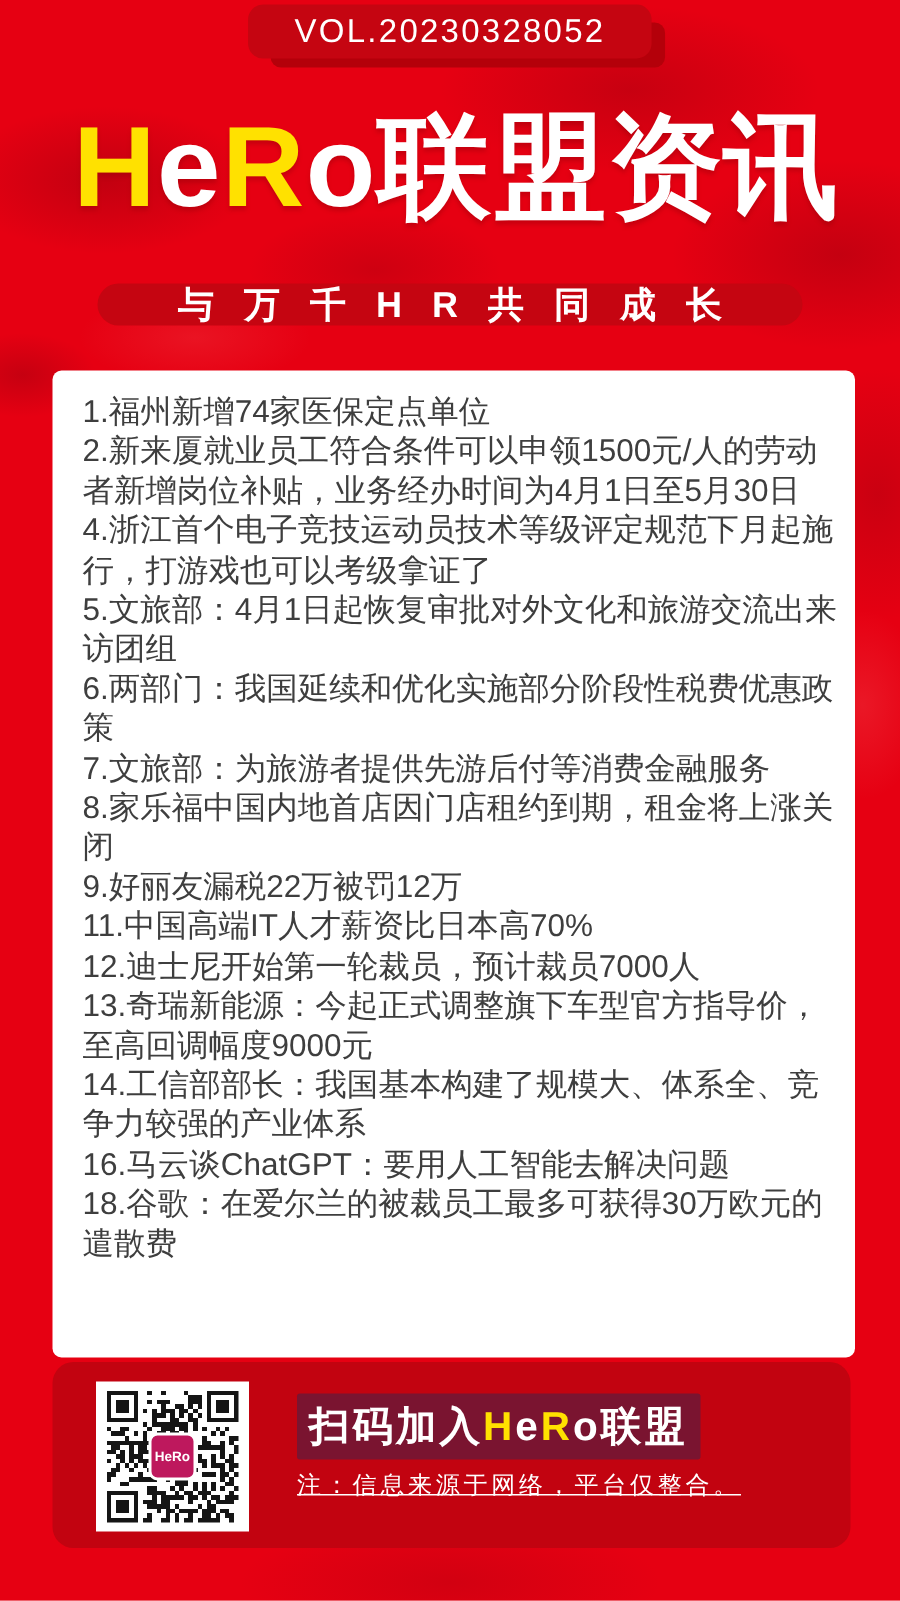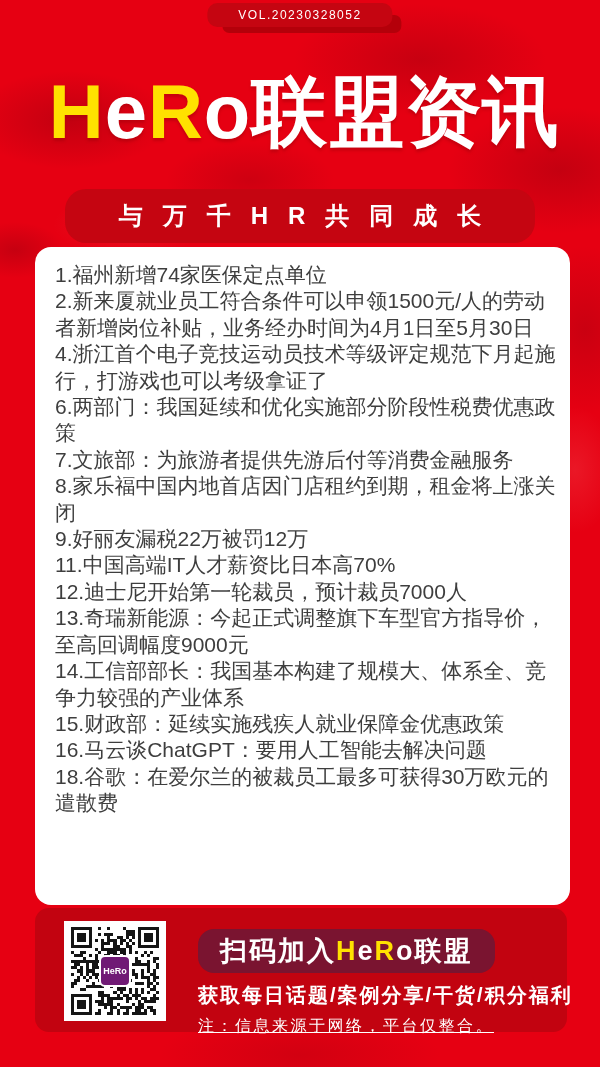--- a/index.html
+++ b/index.html
@@ -20,72 +20,72 @@
       radial-gradient(ellipse 90px 120px at 585px 330px, rgba(150,0,14,.35), transparent 70%),
       radial-gradient(ellipse 70px 40px at 15px 250px, rgba(150,0,14,.40), transparent 70%),
       radial-gradient(ellipse 110px 45px at 130px 225px, rgba(255,120,120,.16), transparent 70%),
       radial-gradient(ellipse 60px 90px at 575px 470px, rgba(255,130,130,.18), transparent 70%),
       radial-gradient(ellipse 200px 60px at 300px 1055px, rgba(150,0,14,.25), transparent 70%);
   }
   
   .badge{
     position:absolute;top:3px;left:50%;transform:translateX(-50%);
     background:#C50511;color:#fff;
-    font-size:12px;letter-spacing:1.5px;font-weight:500;
+    font-size:22px;letter-spacing:1.5px;font-weight:500;
     padding:5px 31px;border-radius:10px;
     box-shadow:12px 9px 0 -3px #B4000A;
     white-space:nowrap;
   }
   
   .title{
     position:absolute;top:64px;left:4px;width:100%;margin:0;
     text-align:center;font-size:76px;line-height:1.25;font-weight:800;
     color:#fff;letter-spacing:1px;
     text-shadow:0 3px 3px rgba(140,0,10,.35);
     white-space:nowrap;
   }
   .yellow{color:#FFE100;}
   
   .subtitle{
-    position:absolute;top:189px;left:65px;right:65px;height:54px;
+    position:absolute;top:189px;left:65px;right:65px;height:28px;
     background:#C50511;border-radius:21px;
     display:flex;align-items:center;justify-content:center;
     color:#fff;font-size:24px;font-weight:700;
     letter-spacing:20px;text-indent:20px;white-space:nowrap;
   }
   
   .news-card{
     position:absolute;top:247px;left:35px;width:535px;height:658px;
-    background:#fff;border-radius:16px;box-sizing:border-box;
+    background:#fff;border-radius:6px;box-sizing:border-box;
     padding:15px 12px 0 20px;
   }
   .news-card p{
     margin:0;color:#3E3E3E;font-size:21px;line-height:26.4px;
     word-break:break-all;
   }
   
   .footer-card{
     position:absolute;top:908px;left:35px;width:532px;height:124px;
     background:#C20310;border-radius:14px;
   }
   .qr-box{
     position:absolute;left:29px;top:13px;width:102px;height:100px;
     background:#fff;display:flex;align-items:center;justify-content:center;
   }
   .qr-box svg{width:88px;height:88px;display:block;}
   .qr-logo{
     position:absolute;left:50%;top:50%;transform:translate(-50%,-50%);
-    width:28px;height:28px;background:#701a75;border-radius:6px;
+    width:28px;height:28px;background:#be185d;border-radius:6px;
     border:2px solid #fff;display:flex;align-items:center;justify-content:center;
     color:#fff;font-size:9px;font-weight:800;letter-spacing:0;
   }
   .footer-right{position:absolute;left:163px;top:0;}
   .scan-pill{
     margin-top:21px;display:inline-flex;align-items:center;
-    background:#7A1430;border-radius:16px;height:44px;padding:0 22px;
+    background:#7A1430;border-radius:2px;height:44px;padding:0 8px;
     color:#fff;font-size:27px;font-weight:800;letter-spacing:2px;
     white-space:nowrap;
   }
   .benefits{
     margin-top:9px;color:#fff;font-size:20px;font-weight:700;
     letter-spacing:2px;white-space:nowrap;
   }
   .note{
     margin-top:7px;color:#fff;font-size:16px;font-weight:500;
     letter-spacing:2.5px;white-space:nowrap;text-decoration:underline;
@@ -104,29 +104,29 @@
   <h1 class="title"><span class="yellow">H</span><span>e</span><span class="yellow">R</span><span>o</span><span>联盟资讯</span></h1>
 
   <div class="subtitle">
     <span>与万千HR共同成长</span>
   </div>
 
   <main class="news-card">
     <p>1.福州新增74家医保定点单位</p>
     <p>2.新来厦就业员工符合条件可以申领1500元/人的劳动者新增岗位补贴，业务经办时间为4月1日至5月30日</p>
     <p>4.浙江首个电子竞技运动员技术等级评定规范下月起施行，打游戏也可以考级拿证了</p>
+    <p>5.文旅部：4月1日起恢复审批对外文化和旅游交流出来访团组</p>
     <p>6.两部门：我国延续和优化实施部分阶段性税费优惠政策</p>
     <p>7.文旅部：为旅游者提供先游后付等消费金融服务</p>
     <p>8.家乐福中国内地首店因门店租约到期，租金将上涨关闭</p>
     <p>9.好丽友漏税22万被罚12万</p>
     <p>11.中国高端IT人才薪资比日本高70%</p>
     <p>12.迪士尼开始第一轮裁员，预计裁员7000人</p>
     <p>13.奇瑞新能源：今起正式调整旗下车型官方指导价，至高回调幅度9000元</p>
     <p>14.工信部部长：我国基本构建了规模大、体系全、竞争力较强的产业体系</p>
-    <p>15.财政部：延续实施残疾人就业保障金优惠政策</p>
     <p>16.马云谈ChatGPT：要用人工智能去解决问题</p>
     <p>18.谷歌：在爱尔兰的被裁员工最多可获得30万欧元的遣散费</p>
   </main>
 
   <footer class="footer-card">
     <div class="qr-box">
       <svg id="qr-svg" viewBox="0 0 29 29" shape-rendering="crispEdges">
           <rect x="9" y="0" width="1" height="1" fill="#151515"></rect>
           <rect x="12" y="0" width="1" height="1" fill="#151515"></rect>
           <rect x="17" y="0" width="1" height="1" fill="#151515"></rect>
@@ -413,17 +413,16 @@
     </div>
     <div class="footer-right">
       <div class="scan-pill">
           <span>扫码加入</span>
           <span class="yellow">H</span>
           <span>e</span>
           <span class="yellow">R</span>
           <span>o</span>
           <span>联盟</span>
         </div>
-      <div class="benefits">获取每日话题/案例分享/干货/积分福利</div>
       <div class="note">注：信息来源于网络，平台仅整合。</div>
     </div>
   </footer>
 </div>
 
 </body></html>

